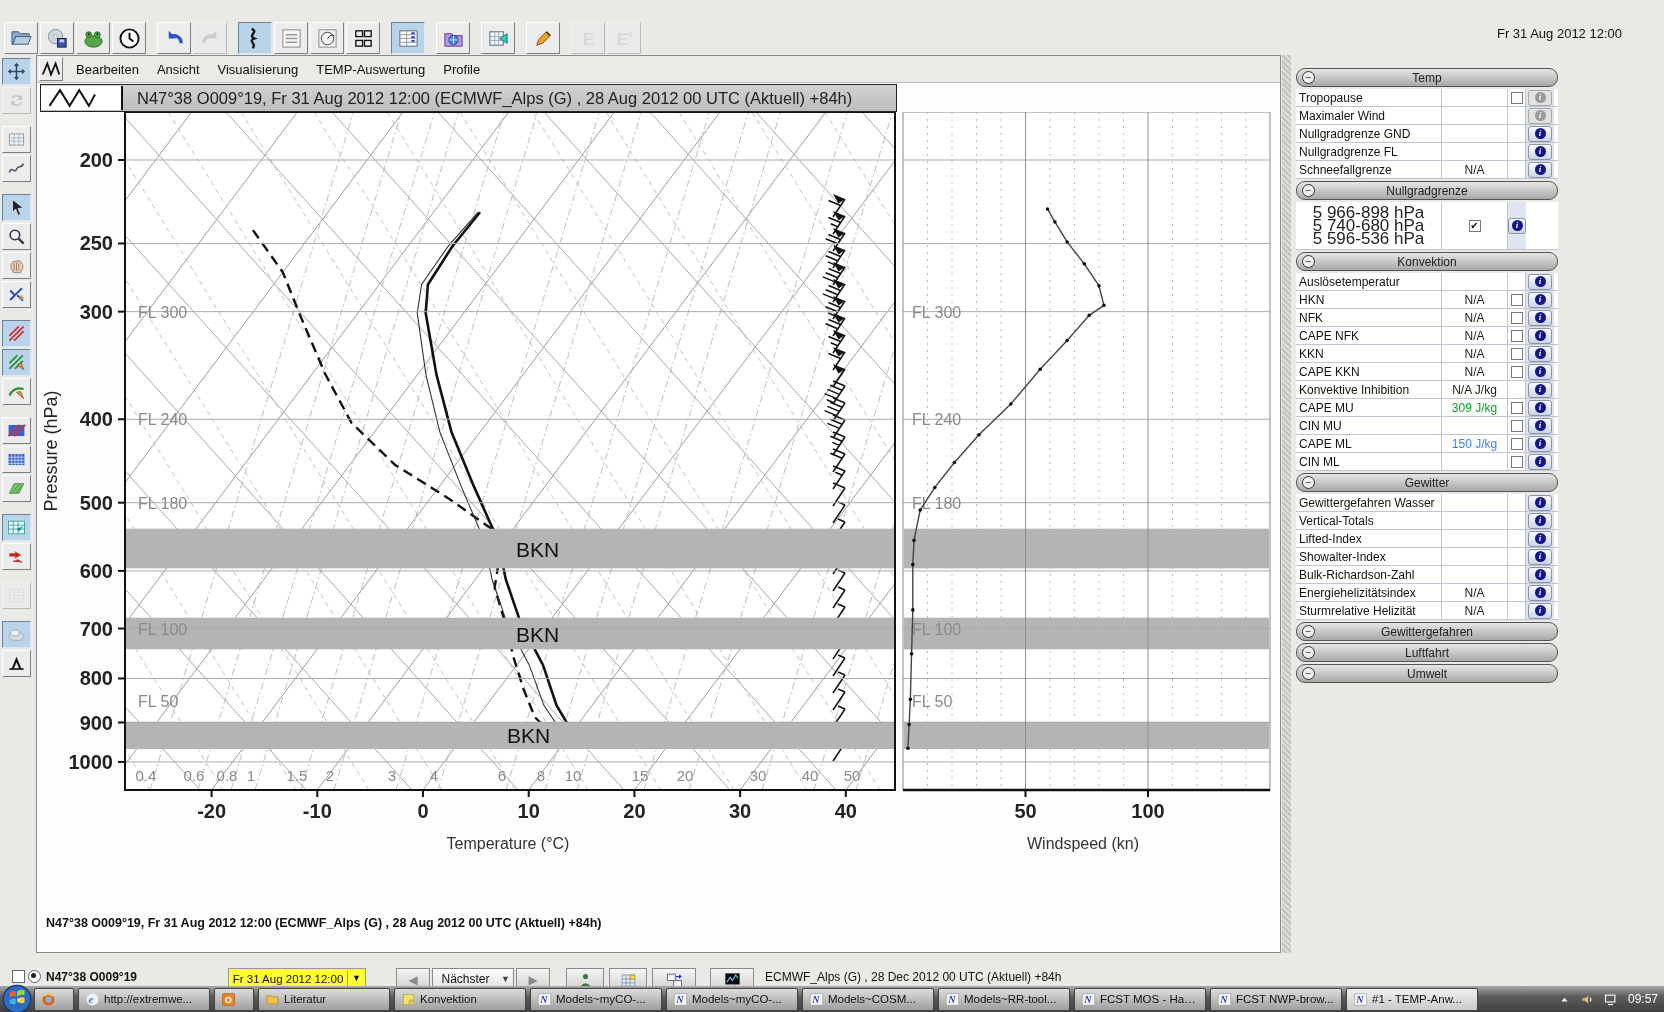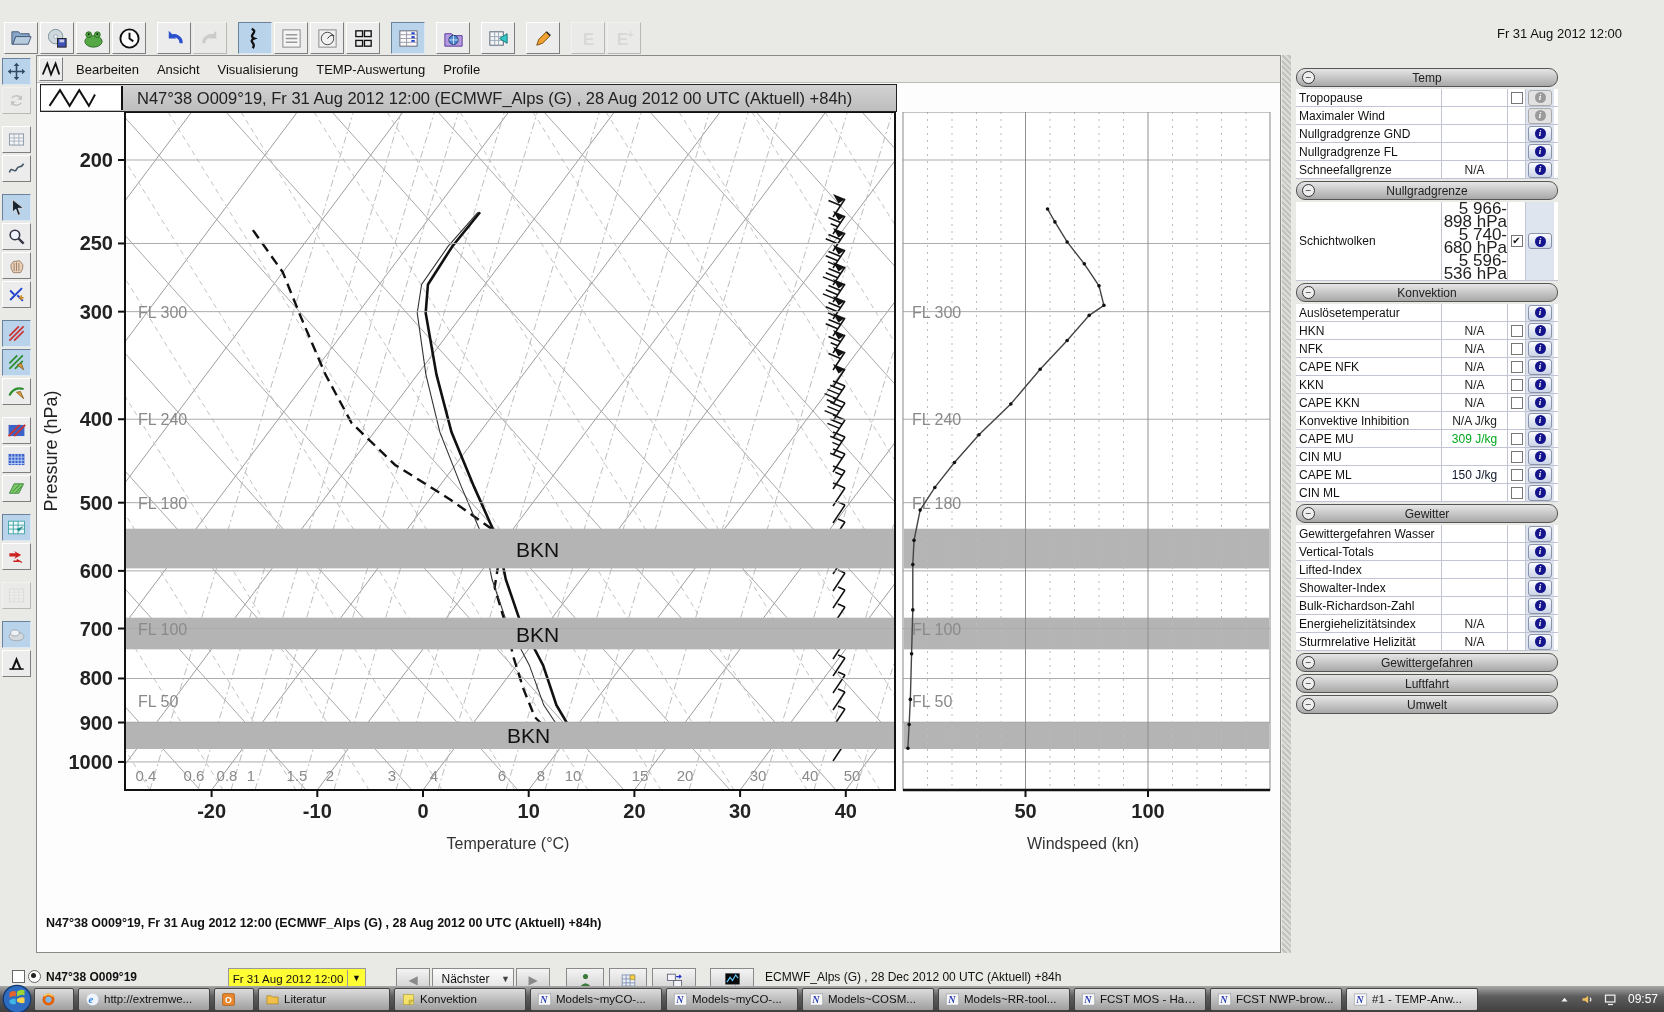--- a/index.html
+++ b/index.html
@@ -715,21 +715,20 @@
             <span class="ibtn">
               <span class="idot">i</span>
             </span>
           </div>
         </div>
         <div class="sech">
           <span class="collapse">−</span>
           <span class="ttl">Nullgradgrenze</span>
         </div>
         <div class="prow" style="min-height: 47px;">
-          <div class="lab">Schichtwolken</div>
           <div class="val">
             <div class="vlines">5  966-898 hPa</div>
             <div class="vlines">5  740-680 hPa</div>
             <div class="vlines">5  596-536 hPa</div>
           </div>
           <div class="cbc">
             <span class="cb">✔</span>
           </div>
           <div class="infoc">
             <span class="ibtn">
@@ -840,21 +839,21 @@
             <span class="cb"></span>
           </div>
           <div class="infoc">
             <span class="ibtn">
               <span class="idot">i</span>
             </span>
           </div>
         </div>
         <div class="prow">
           <div class="lab">CAPE ML</div>
-          <div class="val" style="color: #0f172a;">150 J/kg</div>
+          <div class="val" style="color: #3b82f6;">150 J/kg</div>
           <div class="cbc">
             <span class="cb"></span>
           </div>
           <div class="infoc">
             <span class="ibtn">
               <span class="idot">i</span>
             </span>
           </div>
         </div>
         <div class="prow">

